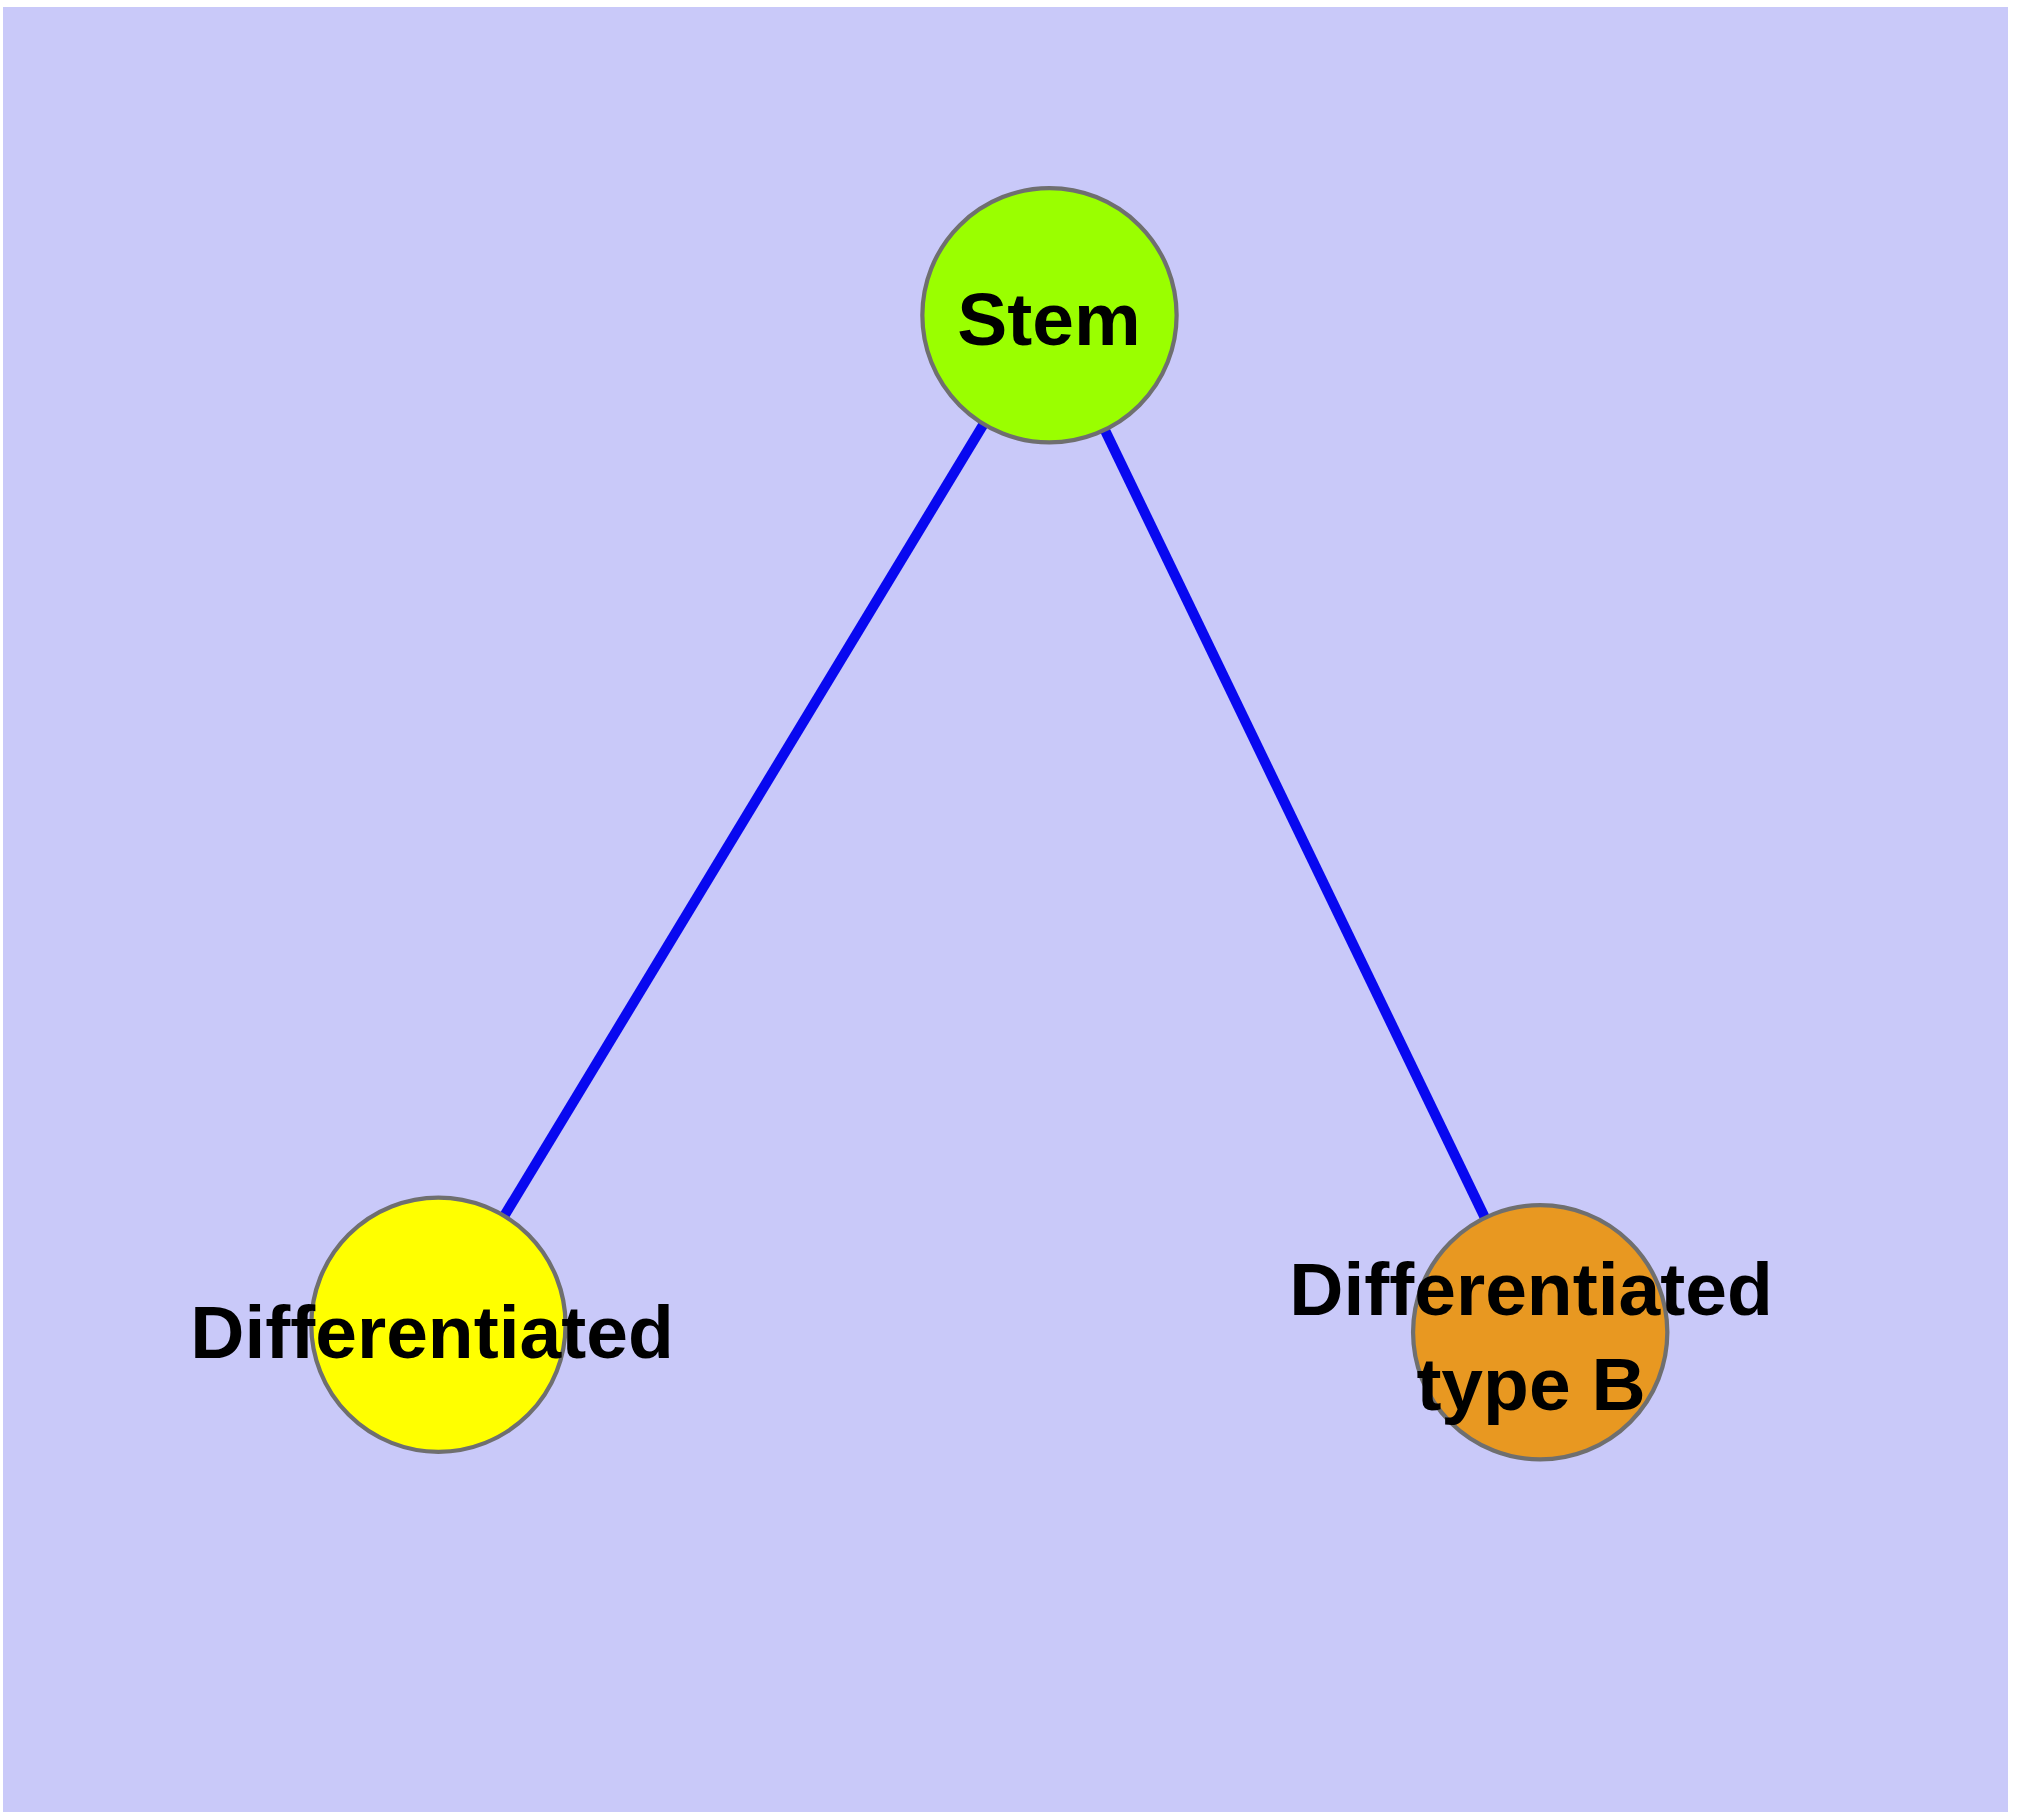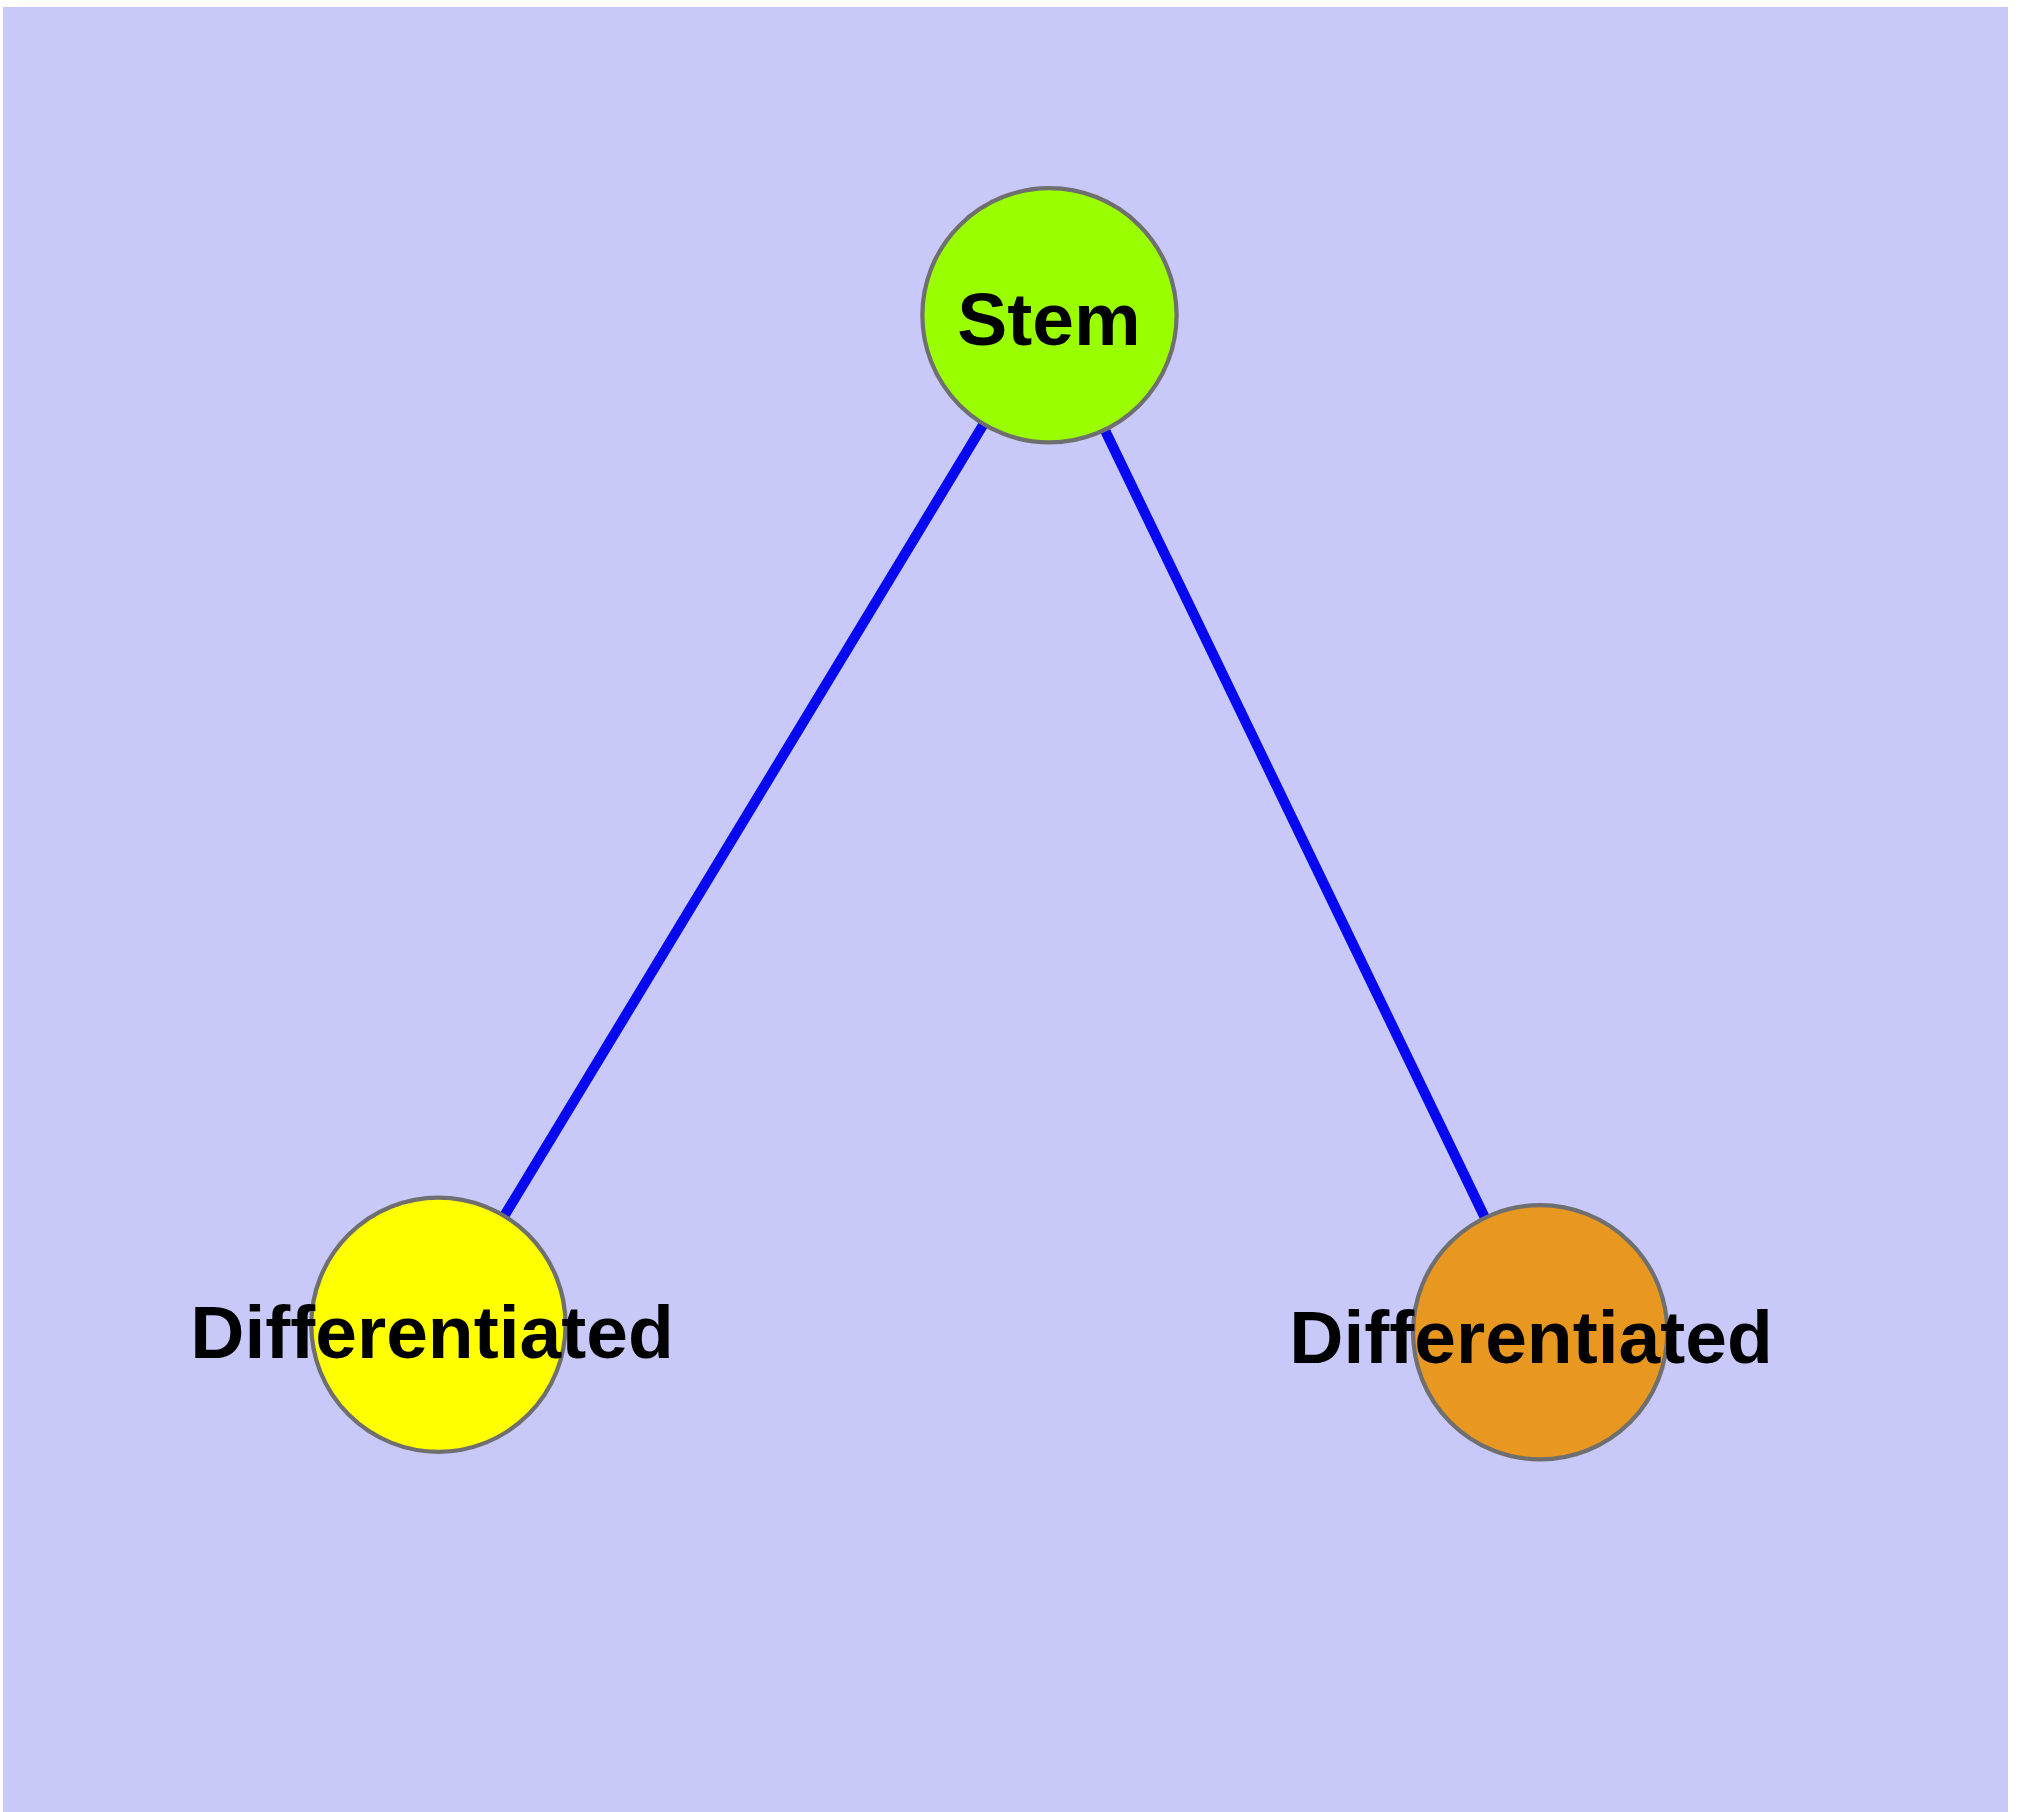--- a/index.html
+++ b/index.html
@@ -55,16 +55,17 @@
   <div class="node-label stem-label" style="color: rgb(0, 0, 0);">
     <span class="label-line">Stem</span>
   </div>
 
   <div class="node-label type-a-label" style="color: rgb(0, 0, 0);">
     <span class="label-line">Differentiated</span>
   </div>
 
   <div class="node-label type-b-label" style="color: rgb(0, 0, 0);">
     <span class="label-line">Differentiated</span>
+    <span class="label-line">type B</span>
   </div>
 
 </div>
 
 
 </body></html>

